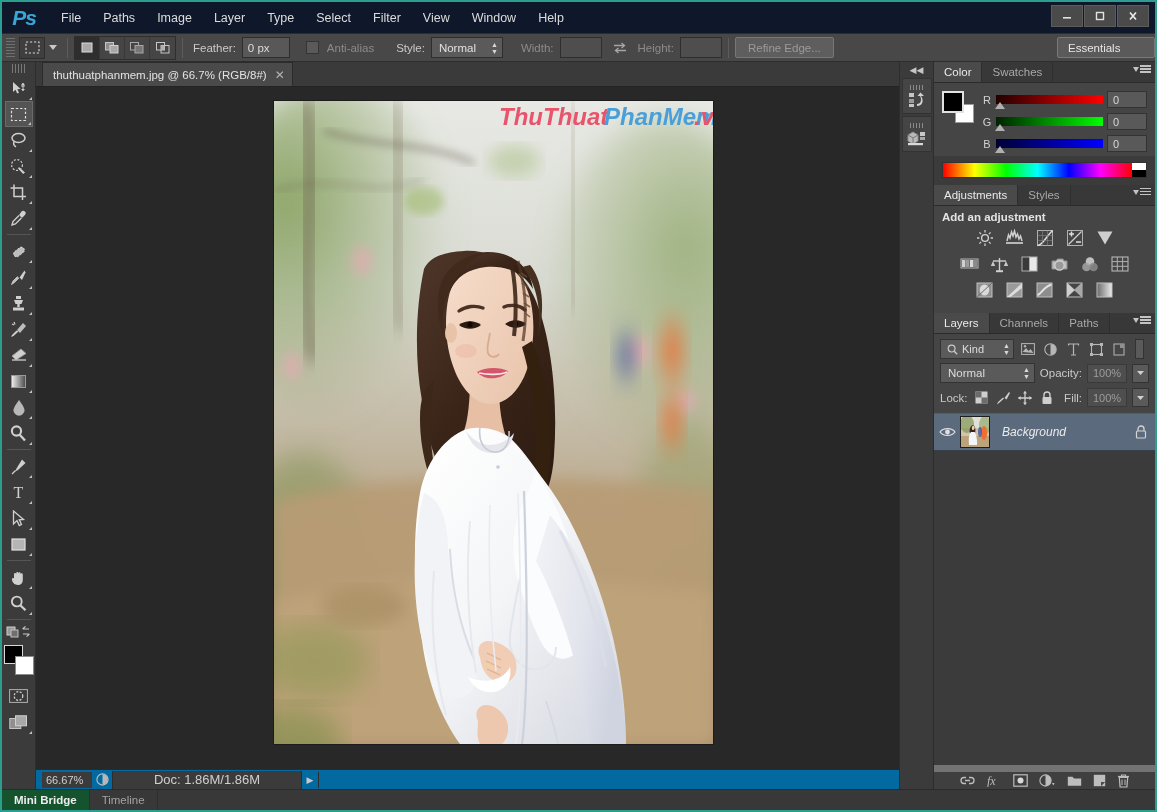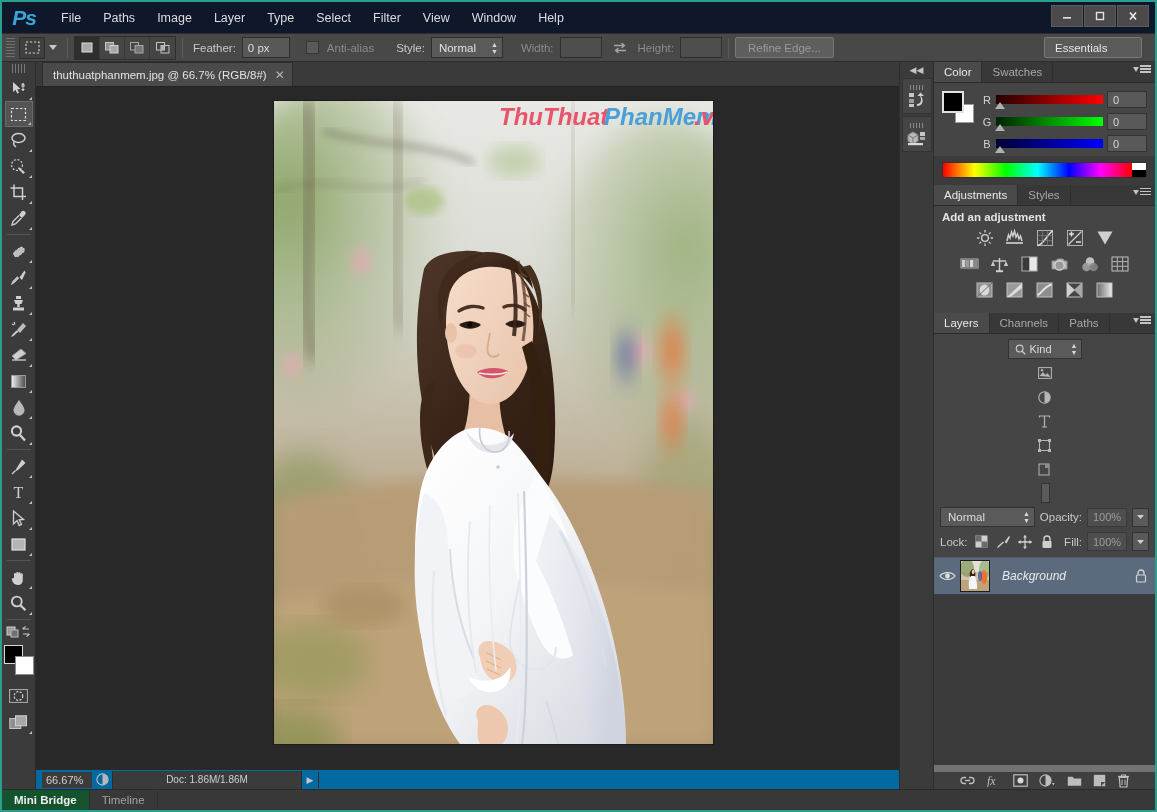--- a/index.html
+++ b/index.html
@@ -82,21 +82,21 @@
     color:#e0e0e0;font-size:11.5px;padding:0 4px 0 7px;min-width:72px;
   }
   .spin{ font-size:7px;line-height:7px;color:#d8d8d8;margin-left:6px;text-align:center;}
   .btn3d{
     height:21px;background:#5e5e5e;border:1px solid #777;border-radius:2px;
     color:#d6d6d6;font-size:11.5px;display:flex;align-items:center;
     justify-content:center;padding:0 12px;
   }
   .btn3d.dim{ color:#9a9a9a; }
   .ws-btn{
-    position:absolute;right:13px;top:3px;height:21px;min-width:98px;
+    position:absolute;right:0;top:3px;height:21px;min-width:98px;
     background:#5a5a5a;border:1px solid #787878;border-radius:2px;
     color:#e6e6e6;font-size:11.5px;display:flex;align-items:center;
     padding:0 10px;
   }
 
   
   .body{ flex:1; display:flex; min-height:0; }
 
   
   .toolbar{
@@ -146,21 +146,21 @@
   .statusbar{
     height:20px;flex:0 0 20px;background:#0369a1;border-top:1px solid #2b2b2b;
     display:flex;align-items:center;padding-left:6px;gap:0;
   }
   .zoomfield{
     width:50px;height:16px;background:#3b3b3b;color:#cfcfcf;font-size:11px;
     display:flex;align-items:center;padding-left:4px;
   }
   .sb-icon{ width:20px;height:16px;display:flex;align-items:center;justify-content:center;color:#c0c0c0;}
   .docinfo{
-    flex:0 0 190px;height:18px;background:#3b3b3b;color:#cfcfcf;font-size:10px;
+    flex:0 0 190px;height:18px;background:#3b3b3b;color:#cfcfcf;font-size:13px;
     display:flex;align-items:center;justify-content:center;
     border-left:1px solid #2d2d2d;border-right:1px solid #2d2d2d;
   }
   .sb-arrow{ width:16px;height:16px;display:flex;align-items:center;justify-content:center;color:#c8c8c8;font-size:9px;}
   .sb-rest{ flex:1; height:16px; border-left:1px solid #2d2d2d;}
 
   
   .icondock{
     width:34px;flex:0 0 34px;background:#3b3b3b;border-left:1px solid #2d2d2d;
     display:flex;flex-direction:column;align-items:center;
@@ -229,21 +229,21 @@
   .adj-title{ color:#e4e4e4;font-size:11.5px;font-weight:bold;padding:5px 8px 2px 8px;background:#454545;}
   .adjgrid{ background:#454545;padding:2px 8px 8px 8px; }
   .adjrow{ display:flex;justify-content:center;gap:5px;margin-bottom:4px;}
   .adjbtn{
     width:25px;height:22px;display:flex;align-items:center;justify-content:center;
     color:#cfcfcf;
   }
 
   
   .layers-bar{
-    display:flex;align-items:center;gap:4px;background:#454545;padding:5px 6px 4px 6px;flex-direction:column;
+    display:flex;align-items:center;gap:4px;background:#454545;padding:5px 6px 4px 6px;
   }
   .kindsel{
     height:20px;background:#5a5a5a;border:1px solid #333;display:flex;align-items:center;
     gap:4px;padding:0 3px 0 6px;color:#dcdcdc;font-size:11px;min-width:74px;
   }
   .filt-icon{ width:19px;height:20px;display:flex;align-items:center;justify-content:center;color:#b6b6b6;}
   .filt-tog{ width:9px;height:20px;background:#5a5a5a;border:1px solid #333;margin-left:2px;}
   .blendrow{ display:flex;align-items:center;gap:5px;background:#454545;padding:0 6px 5px 6px;}
   .blendsel{
     flex:1;height:20px;background:#5a5a5a;border:1px solid #333;

